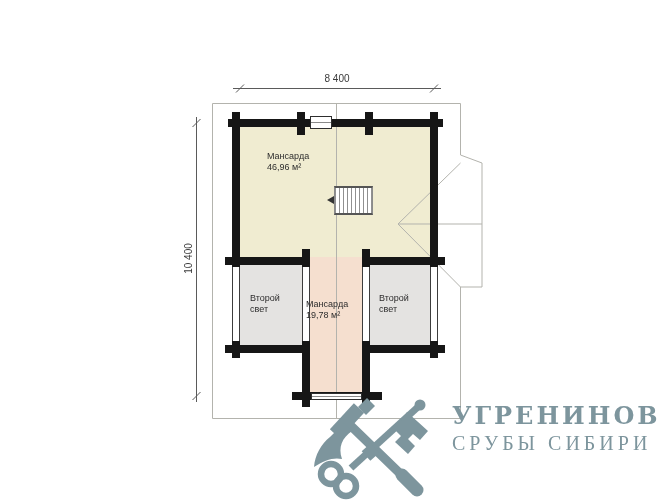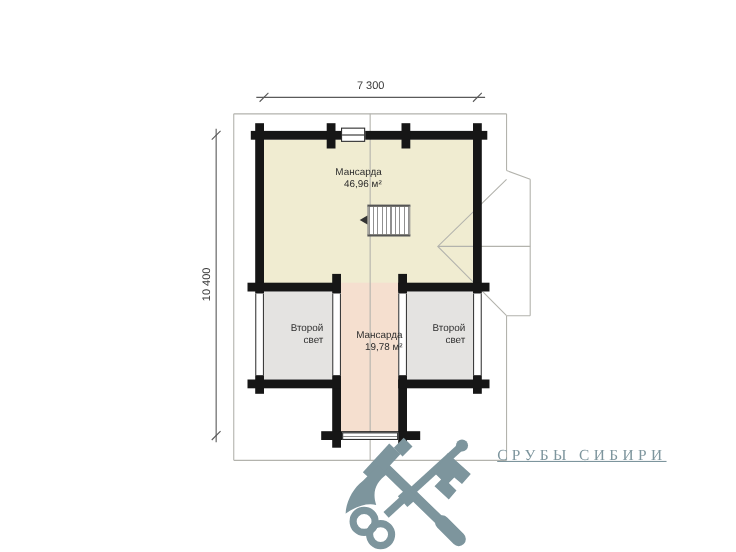--- a/index.html
+++ b/index.html
@@ -14,29 +14,29 @@
   .win-v{position:absolute;background:#ffffff;border-left:1px solid #3c3c3c;border-right:1px solid #3c3c3c;box-sizing:border-box;}
   .win-h{position:absolute;background:#ffffff;border:1px solid #2e2e2e;box-sizing:border-box;
          background-image:linear-gradient(to bottom,transparent 42%,#8a8a8a 42%,#8a8a8a 58%,transparent 58%);}
   
   .stairs{position:absolute;left:334px;top:186px;width:39px;height:29px;box-sizing:border-box;
           border:1px solid #8a8a8a;border-top:2px solid #555;border-bottom:2px solid #555;
           background:repeating-linear-gradient(to right,#909090 0 1px,#ffffff 1px 4px);}
   .stairs-arrow{position:absolute;left:327px;top:196px;width:0;height:0;
           border-top:4px solid transparent;border-bottom:4px solid transparent;border-right:7px solid #333;}
   
-  .room-label{position:absolute;color:#2d2d2d;font-size:9px;line-height:11px;text-align:right;}
+  .room-label{position:absolute;color:#2d2d2d;font-size:9px;line-height:11px;text-align:left;}
   .dim-label{position:absolute;color:#3a3a3a;font-size:10px;white-space:nowrap;}
   .dim-label.vert{transform:rotate(-90deg);}
   
   .logo-text{position:absolute;left:452px;top:402px;color:var(--logo,#7d959d);}
   .logo-l1,.logo-l2{font-family:"DejaVu Serif",serif;font-weight:bold;font-size:24px;line-height:28px;
                     letter-spacing:3px;word-spacing:10px;white-space:nowrap;}
-  .logo-l3{font-family:"Liberation Serif",serif;font-weight:400;font-size:14px;line-height:24px;
-           letter-spacing:4px;white-space:nowrap;margin-top:1px;text-decoration:underline;}
+  .logo-l3{font-family:"Liberation Serif",serif;font-weight:400;font-size:20px;line-height:24px;
+           letter-spacing:4px;white-space:nowrap;margin-top:1px;}
   svg{position:absolute;left:0;top:0;}
 </style>
 </head>
 <body>
 
 <div class="fill" style="left:240px;top:127px;width:190px;height:131px;background:var(--attic_fill,#f0ecd1);"></div>
 <div class="fill" style="left:310px;top:257px;width:52px;height:136px;background:var(--small_attic_fill,#f5dfcf);"></div>
 <div class="fill" style="left:240px;top:265px;width:62px;height:80px;background:var(--void_fill,#e4e3e1);"></div>
 <div class="fill" style="left:370px;top:265px;width:60px;height:80px;background:var(--void_fill,#e4e3e1);"></div>
 
@@ -75,21 +75,21 @@
 <div class="win-v" style="left:232px;top:267px;width:8px;height:74px;"></div>
 <div class="win-v" style="left:430px;top:267px;width:8px;height:74px;"></div>
 <div class="win-v" style="left:302px;top:267px;width:8px;height:74px;"></div>
 <div class="win-v" style="left:362px;top:267px;width:8px;height:74px;"></div>
 <div class="win-h" style="left:310px;top:116px;width:22px;height:13px;"></div>
 <div class="win-h" style="left:311px;top:393px;width:51px;height:7px;"></div>
 
 <div class="stairs"></div>
 <div class="stairs-arrow"></div>
 
-<div class="dim-label" style="left:311px;top:73px;width:52px;text-align:center;">7 300</div>
+<div class="dim-label" style="left:311px;top:73px;width:52px;text-align:center;">8 400</div>
 <div class="dim-label vert" style="left:162px;top:253px;width:52px;text-align:center;">10 400</div>
 
 <div class="room-label" style="left:267px;top:151px;width:80px;">
   <div>Мансарда</div>
   <div>46,96 м²</div>
 </div>
 <div class="room-label" style="left:250px;top:293px;width:44px;">Второй свет</div>
 <div class="room-label" style="left:306px;top:299px;width:60px;">
   <div>Мансарда</div>
   <div>19,78 м²</div>
@@ -107,14 +107,15 @@
   <g stroke="#7d959d" fill="none">
     <circle cx="17" cy="81" r="10" stroke-width="6.5"></circle>
     <circle cx="32" cy="93" r="10" stroke-width="6.5"></circle>
     <line x1="37" y1="75" x2="105" y2="13" stroke-width="7"></line>
     <line x1="52" y1="63" x2="61" y2="55" stroke-width="13"></line>
     <circle cx="106" cy="12" r="5.5" fill="#7d959d" stroke="none"></circle>
     <path fill="#7d959d" stroke="none" d="M93,19 L114,38 L106,47 L99,41 L94,46 L101,53 L94,61 L81,49 L87,43 L81,37 Z"></path>
   </g>
 </svg>
 <div class="logo-text">
+  <div class="logo-l2">УГРЕНИНОВ</div>
   <div class="logo-l3">СРУБЫ СИБИРИ</div>
 </div>
 
 </body></html>

